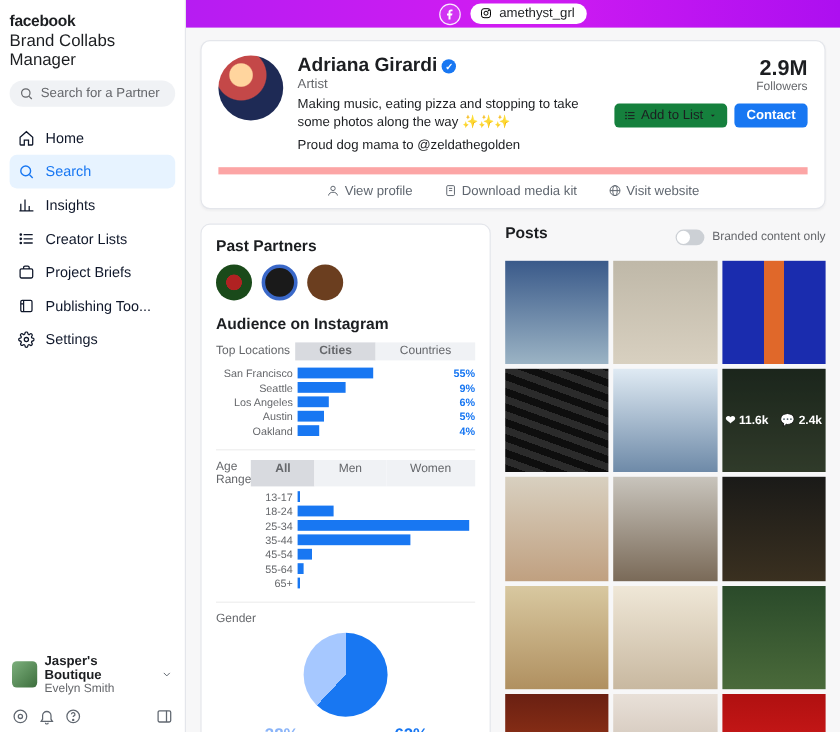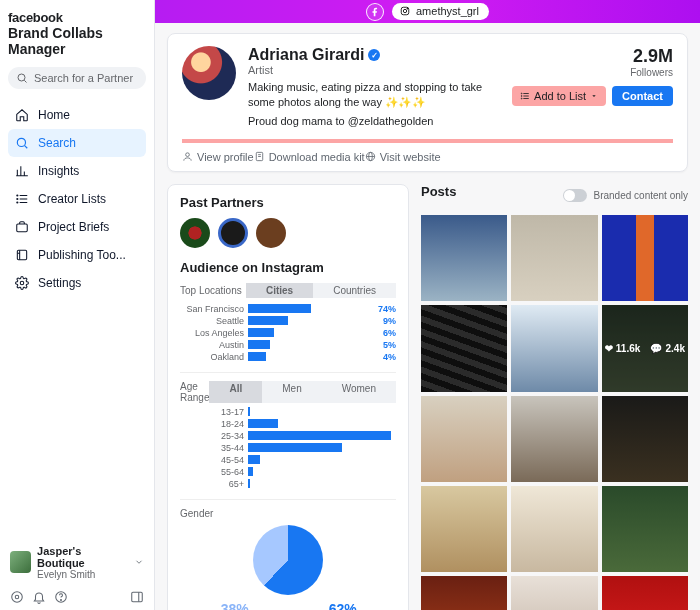--- a/index.html
+++ b/index.html
@@ -16,21 +16,21 @@
   
   .sidebar {
     width: 155px;
     flex: 0 0 155px;
     border-right: 1px solid #e4e6eb;
     display: flex;
     flex-direction: column;
     padding: 10px 8px 6px 8px;
   }
   .fb-word { font-weight: 700; font-size: 13px; letter-spacing: -0.3px; color:#1c1e21;}
-  .brand-title { font-weight: 700; font-size: 14px; color:#1c1e21; margin-bottom: 10px; }
+  .brand-title { font-weight: 400; font-size: 14px; color:#1c1e21; margin-bottom: 10px; }
   .search-box {
     display:flex; align-items:center; gap:6px;
     background:#f0f2f5; border-radius:16px; padding:5px 8px;
     font-size:11px; color:#65676b; margin-bottom:12px;
   }
   .nav { display:flex; flex-direction:column; gap:0; }
   .nav-item {
     display:flex; align-items:center; gap:8px;
     padding:6px 6px; border-radius:6px; font-size:12px; color:#0f172a;
     cursor:pointer;
@@ -74,28 +74,28 @@
   .hc-main{ flex:1; }
   .cname{ font-size:16px; font-weight:700; display:flex; align-items:center; gap:4px;}
   .verified{ width:12px;height:12px;border-radius:50%;background:#1877f2;display:inline-flex;align-items:center;justify-content:center;color:#fff;font-size:8px;}
   .role{ font-size:11px; color:#65676b;}
   .bio{ font-size:11px; color:#1c1e21; margin-top:4px; line-height:1.35;}
   .hc-right{ text-align:right;}
   .fcount{ font-size:18px; font-weight:700;}
   .flabel{ font-size:10px; color:#65676b;}
   .hc-actions{ display:flex; gap:6px; justify-content:flex-end; margin-top:8px;}
   .btn-light{
-    background:#fca5a5;border:none;border-radius:4px;padding:4px 8px;font-size:11px;
+    background:#15803d;border:none;border-radius:4px;padding:4px 8px;font-size:11px;
     display:flex;align-items:center;gap:4px;cursor:pointer;color:#1c1e21;
   }
   .btn-primary{
     background:#1877f2;color:#fff;border:none;border-radius:4px;padding:4px 10px;font-size:11px;cursor:pointer;font-weight:600;
   }
   .hc-links{
-    display:flex;justify-content:flex-start;border-top:4px solid #fca5a5;
+    display:flex;justify-content:center;gap:26px;border-top:6px solid #fca5a5;
     margin-top:10px;padding-top:8px;font-size:11px;color:#606770;
   }
   .hc-links span{cursor:pointer;display:flex;align-items:center;gap:4px;}
   
   .cols{ display:flex; gap:12px; margin-top:12px;}
   .left{
     flex:0 0 240px; background:#fff; border:1px solid #e4e6eb; border-radius:8px; padding:10px 12px;
   }
   .sect-title{ font-weight:700; font-size:13px; margin-bottom:8px;}
   .partners{ display:flex; gap:8px; margin-bottom:12px;}
@@ -374,21 +374,21 @@
             <span class="active">Cities</span>
             <span>Countries</span>
           </span>
         </div>
         <div id="loc-bars">
             <div class="hbar-row">
               <div class="hbar-label">San Francisco</div>
               <div class="hbar-track">
                 <div class="hbar-fill" style="width: 50%;"></div>
               </div>
-              <div class="hbar-val">74%</div>
+              <div class="hbar-val">55%</div>
             </div>
             <div class="hbar-row">
               <div class="hbar-label">Seattle</div>
               <div class="hbar-track">
                 <div class="hbar-fill" style="width: 30%;"></div>
               </div>
               <div class="hbar-val">9%</div>
             </div>
             <div class="hbar-row">
               <div class="hbar-label">Los Angeles</div>

